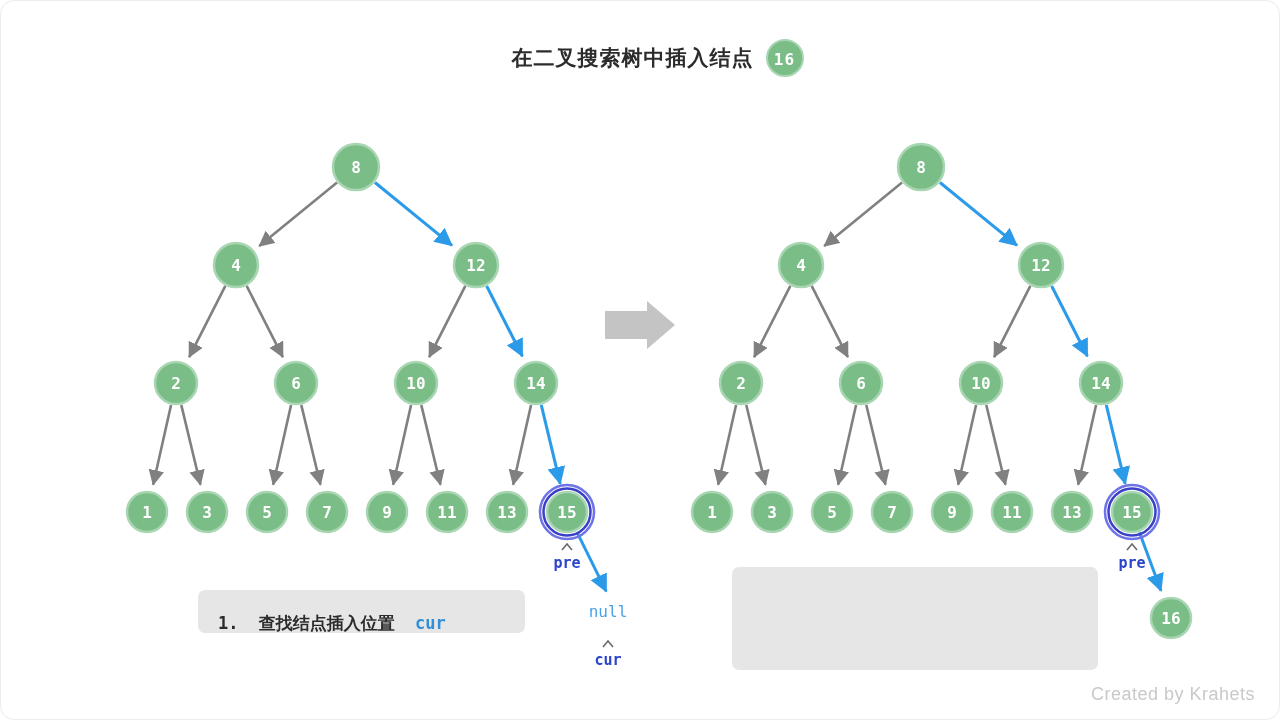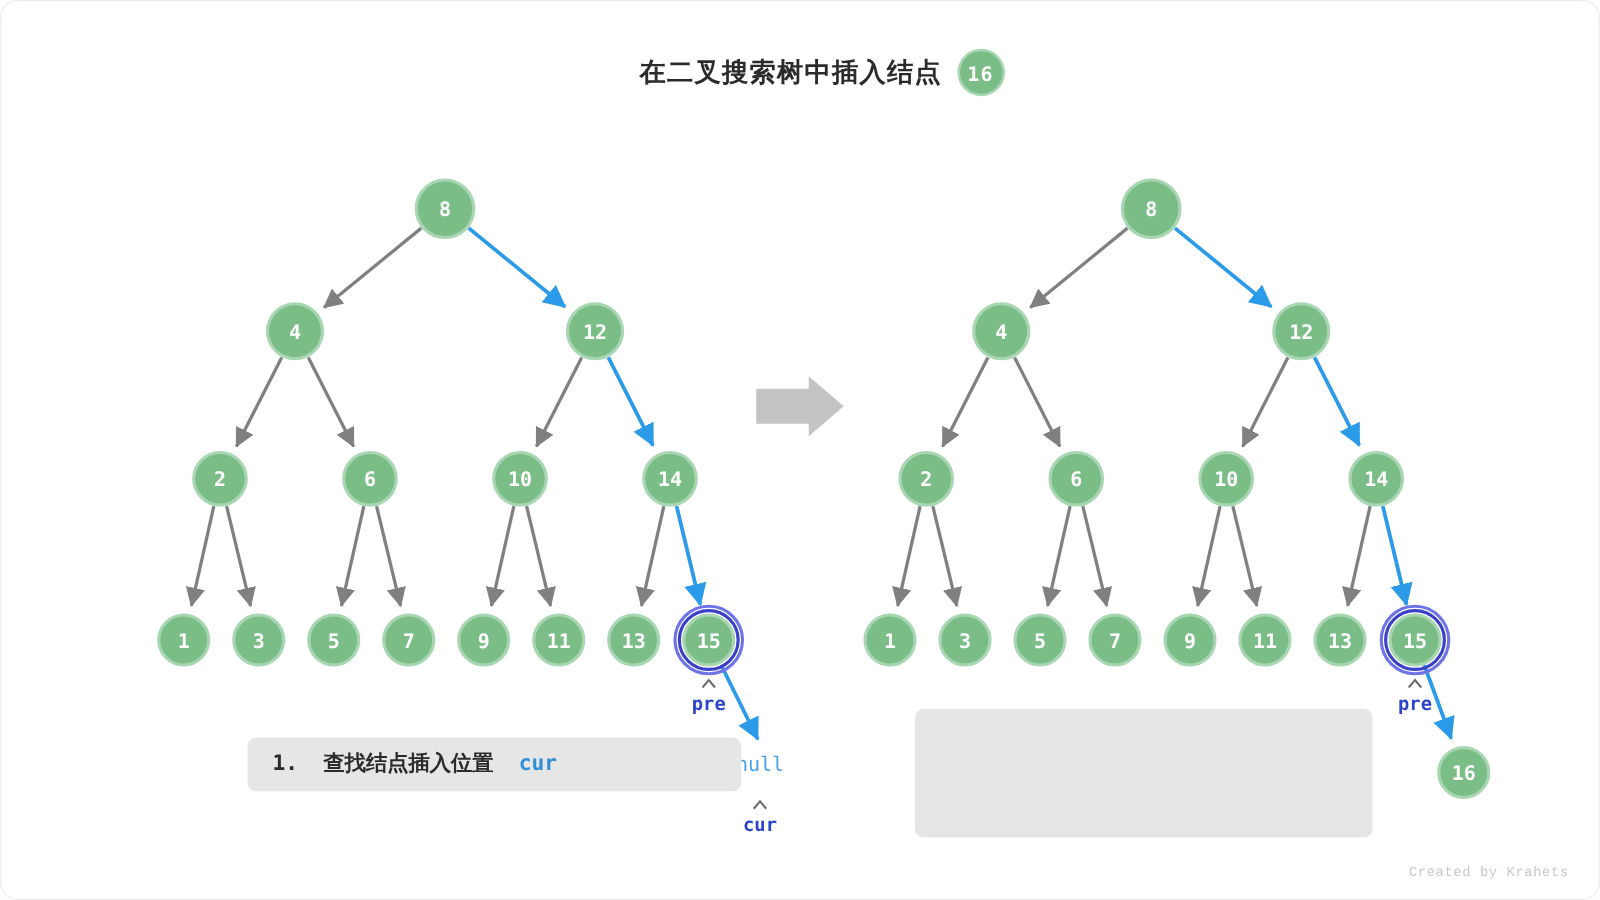--- a/index.html
+++ b/index.html
@@ -51,23 +51,23 @@
     position: absolute;
     background: #e6e6e6;
     border-radius: 7px;
     box-sizing: border-box;
     font-family: "DejaVu Sans Mono", monospace;
     color: #2b2b2b;
   }
   #caption1 {
     left: 197px;
     top: 589px;
-    width: 395px;
+    width: 327px;
     height: 43px;
-    padding: 0 20px;
+    padding: 12px 20px;
     line-height: 43px;
     font-size: 17px;
     font-weight: bold;
     white-space: nowrap;
   }
   #caption2 {
     left: 731px;
     top: 566px;
     width: 366px;
     height: 103px;
@@ -97,22 +97,22 @@
     color: #ffffff;
     font-size: 15px;
     font-weight: bold;
     text-align: center;
     box-sizing: border-box;
   }
   #credit {
     position: absolute;
     right: 24px;
     bottom: 14px;
-    font-family: Liberation Mono, monospace;
-    font-size: 11px;
+    font-family: Liberation Sans, sans-serif;
+    font-size: 18px;
     color: #c9c9c9;
     letter-spacing: 0.5px;
   }
   svg { position: absolute; left: 0; top: 0; }
   .node-circle { fill: #7bbd87; stroke: #a9d6b2; stroke-width: 2.5; }
   .node-label {
     fill: #ffffff;
     font-family: "DejaVu Sans Mono", monospace;
     font-size: 16px;
     font-weight: bold;

